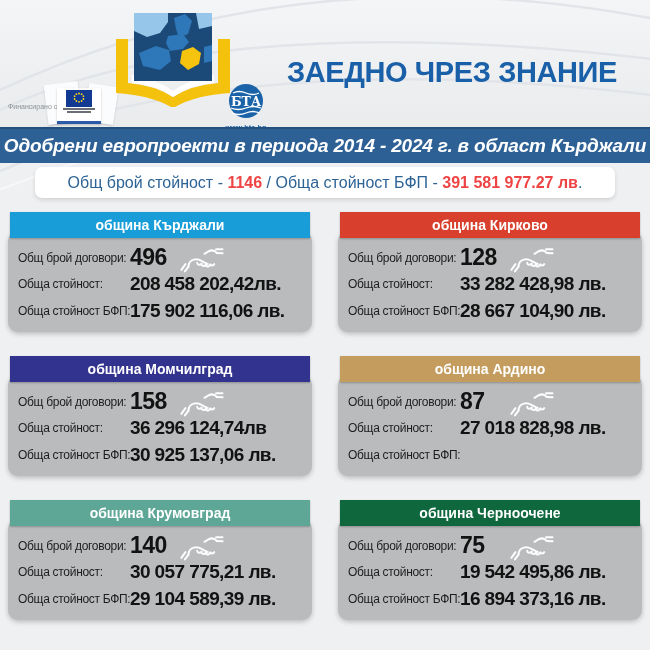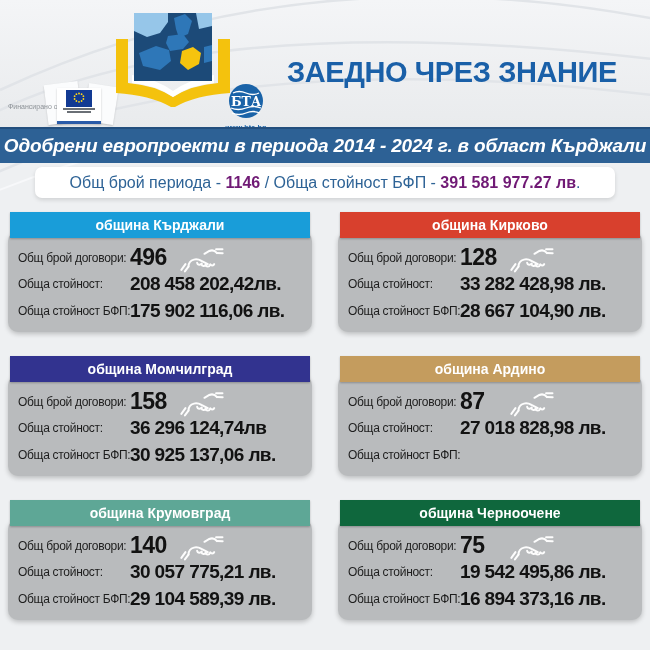--- a/index.html
+++ b/index.html
@@ -31,21 +31,21 @@
   
   .banner{position:absolute;top:127px;left:0;width:650px;height:36px;box-sizing:border-box;
     background:#2d6195;border-top:2px solid #234f7e;z-index:2;
     display:flex;align-items:center;justify-content:center;
     color:#fff;font-size:19px;font-weight:700;letter-spacing:-.2px;}
   
   .summary-box{position:absolute;top:167px;left:35px;width:580px;height:31px;background:#ffffff;
     border-radius:7px;box-shadow:0 2px 4px rgba(0,0,0,.13);z-index:2;
     display:flex;align-items:center;justify-content:center;white-space:pre;
     font-size:16px;color:#2e6396;}
-  .summary-box .strong{font-weight:800;color:#701a75;text-align:center;}
+  .summary-box .strong{font-weight:800;color:#ef4444;text-align:center;}
   
   .cards{position:absolute;top:212px;left:8px;width:634px;z-index:2;
     display:grid;grid-template-columns:304px 304px;column-gap:26px;row-gap:24px;}
   .card{width:304px;}
   .card-head{height:26px;margin:0 2px;border-radius:0;position:relative;z-index:2;
     display:flex;align-items:center;justify-content:center;
     color:#fff;font-size:14px;font-weight:700;box-shadow:0 1px 2px rgba(0,0,0,.25);}
   .card-body{margin-top:-7px;height:101px;box-sizing:border-box;background:#b9bbbd;border-radius:10px;
     padding:13px 4px 0 10px;position:relative;z-index:1;box-shadow:0 2px 5px rgba(0,0,0,.22);}
   .row{display:grid;grid-template-columns:112px 1fr;align-items:center;height:25px;margin-bottom:2px;}
@@ -132,21 +132,21 @@
       <text x="18" y="22.5" text-anchor="middle" font-family="DejaVu Serif, serif" font-size="12.5" font-weight="bold" fill="#ffffff">БТА</text>
     </svg>
     <div class="bta-url">www.bta.bg</div>
   </div>
 
   <div class="title2">ЗАЕДНО ЧРЕЗ ЗНАНИЕ</div>
 </div>
 
 <div class="banner" style="background: rgb(45, 97, 149); font-style: italic;">Одобрени европроекти в периода 2014 - 2024 г. в област Кърджали</div>
 
-<div class="summary-box"><span>Общ брой периода - </span><span class="strong">1146</span><span> / Обща стойност БФП - </span><span class="strong">391 581 977.27 лв</span><span>.</span></div>
+<div class="summary-box"><span>Общ брой стойност - </span><span class="strong">1146</span><span> / Обща стойност БФП - </span><span class="strong">391 581 977.27 лв</span><span>.</span></div>
 
 <div class="cards">
 
   <section class="card">
     <header class="card-head" style="background: rgb(25, 157, 217);">
       <span>община Кърджали</span>
     </header>
     <div class="card-body">
       <div class="row">
         <span class="lbl">Общ брой договори:</span>

